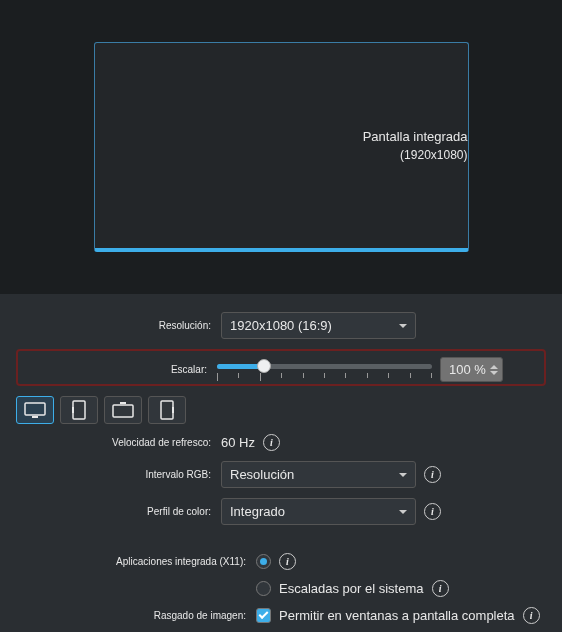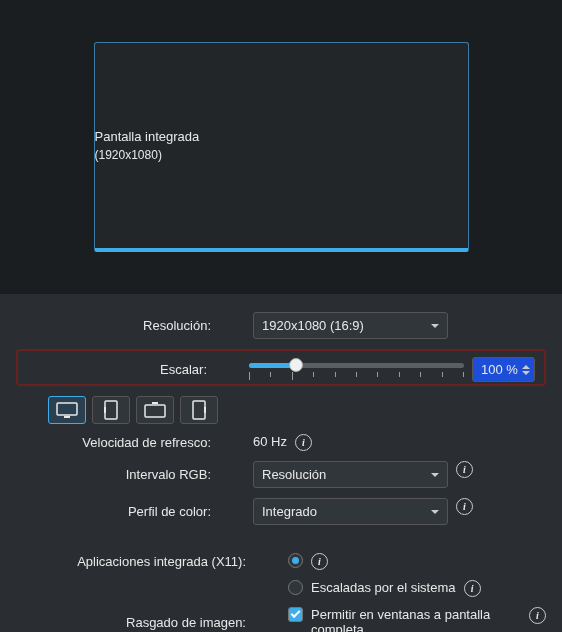--- a/index.html
+++ b/index.html
@@ -21,47 +21,46 @@
   }
   .monitor {
     width: 375px;
     height: 210px;
     border: 1px solid #3a7ca5;
     border-bottom: 4px solid #3daee9;
     border-radius: 3px;
     background: #232629;
     display: flex;
     flex-direction: column;
-    align-items: flex-start;
+    align-items: flex-end;
     justify-content: center;
     gap: 4px;
   }
   .monitor .name { font-size: 13px; }
   .monitor .res { font-size: 12px; }
   .form {
     padding: 18px 16px 0 16px;
   }
   .row {
     display: flex;
     align-items: center;
     gap: 10px;
     margin-bottom: 10px;
   }
   .label {
     width: 195px;
     text-align: right;
-    font-size: 13px;
+    font-size: 10px;
     flex-shrink: 0;
   }
   .value-area {
     display: flex;
-    align-items: flex-start;
+    align-items: center;
     gap: 8px;
     flex: 1;
-    margin-left: 32px;
   }
   .select {
     background: #31363b;
     border: 1px solid #555;
     border-radius: 3px;
     padding: 5px 8px;
     color: #e8e8e8;
     width: 195px;
     display: flex;
     align-items: center;
@@ -131,21 +130,21 @@
     top: 15px; left: 0; right: 0;
     display: flex;
     justify-content: space-between;
   }
   .tick {
     width: 1px; height: 5px;
     background: #999;
   }
   .tick.tall { height: 8px; }
   .spinbox {
-    background: #1d4ed8;
+    background: #737373;
     border: 1px solid #555;
     border-radius: 3px;
     padding: 4px 4px 4px 8px;
     display: flex;
     align-items: center;
     gap: 4px;
     font-size: 13px;
   }
   .spin-arrows {
     display: flex;

